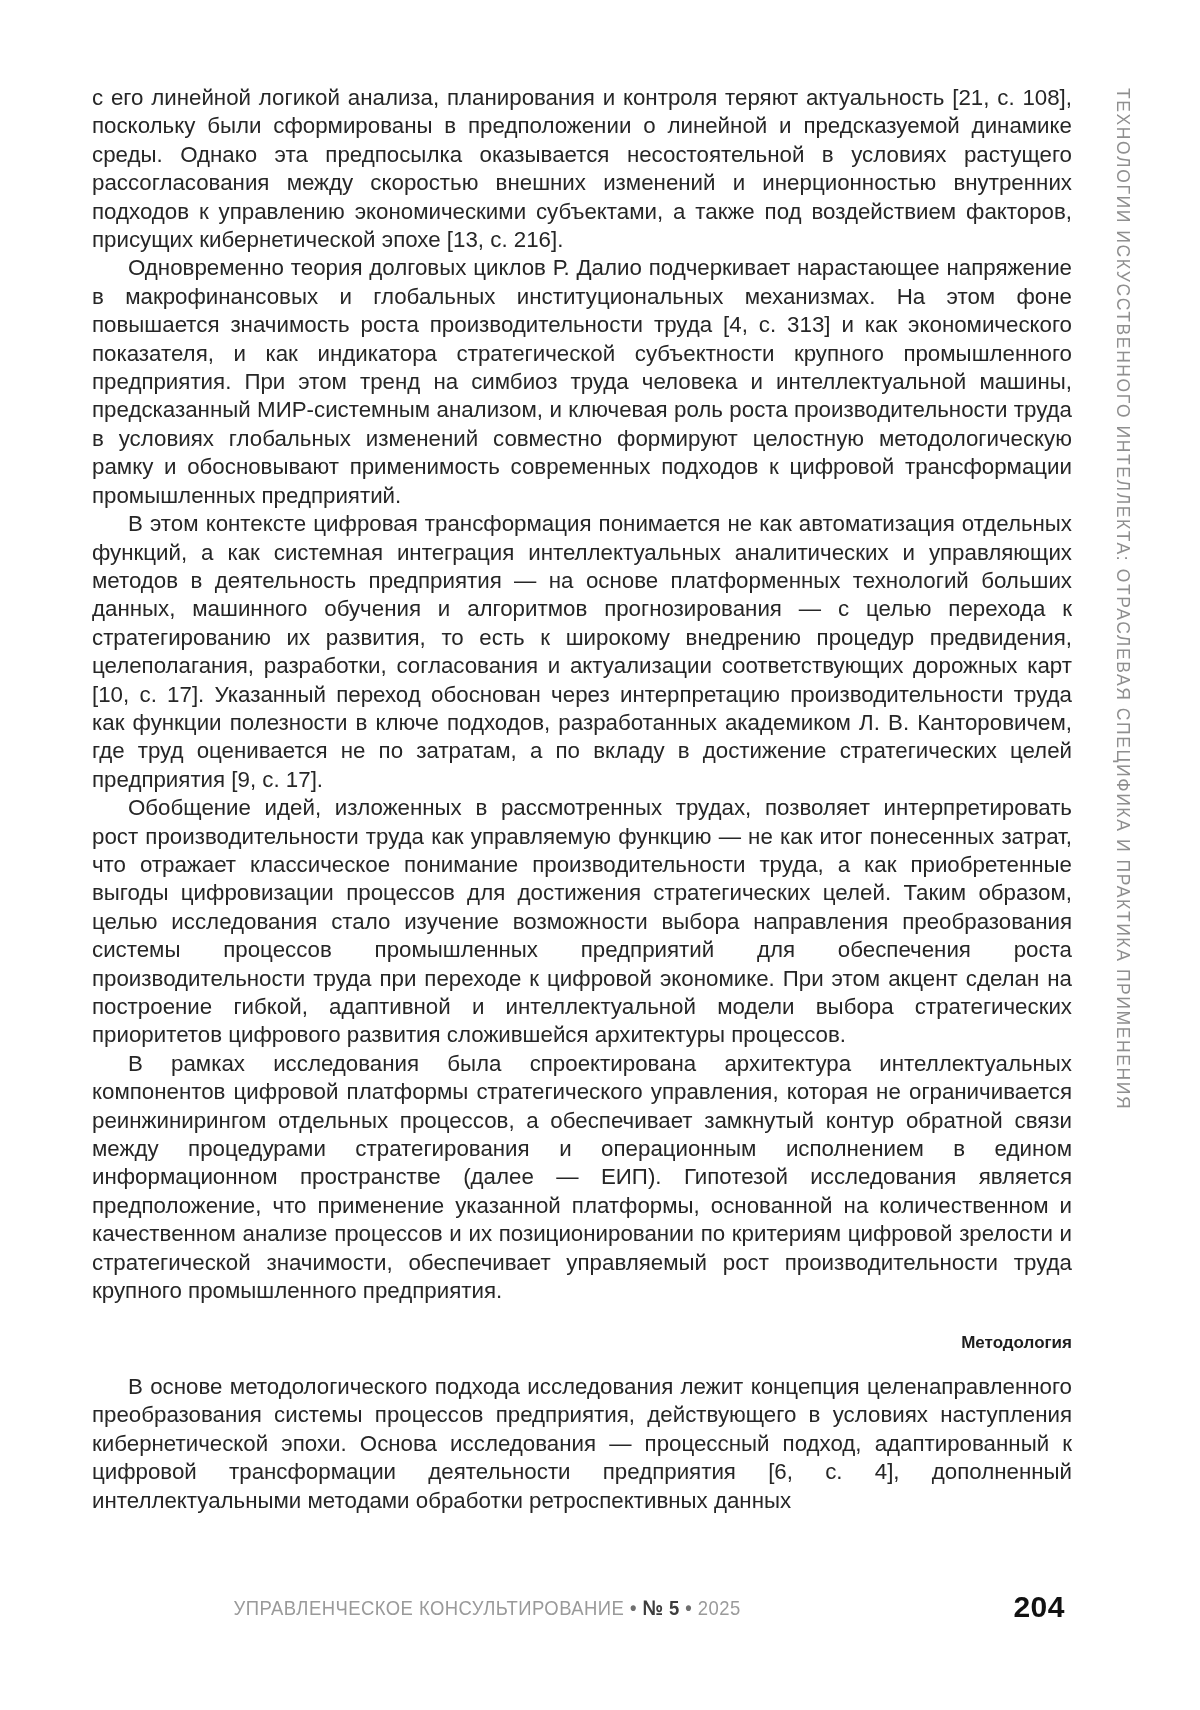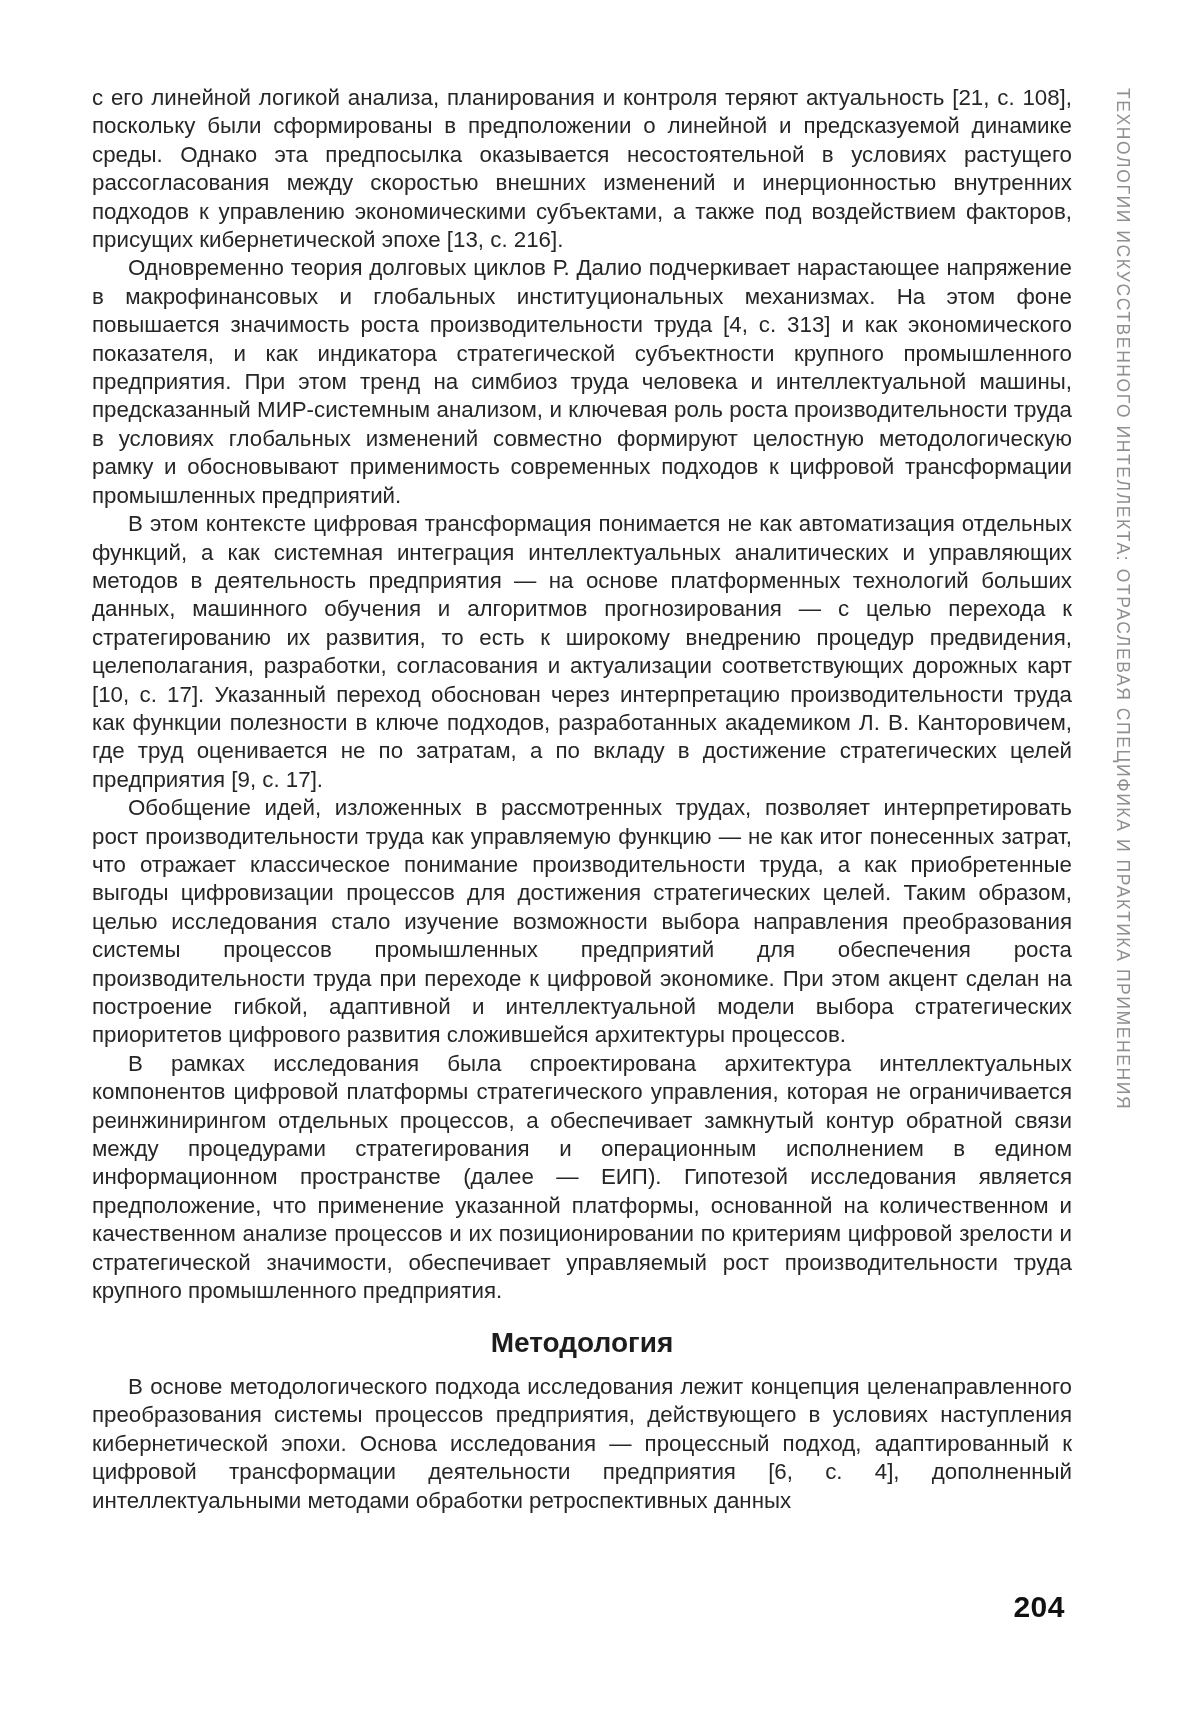--- a/index.html
+++ b/index.html
@@ -18,26 +18,26 @@
     top: 84px;
     width: 980px;
     color: #262626;
     font-size: 22.3px;
     line-height: 28.4px;
     text-align: justify;
   }
   .article p { text-indent: 36px; }
   .article p.no-indent { text-indent: 0; }
   .article h2 {
-    font-size: 28px;
+    font-size: 17px;
     font-weight: bold;
     color: #1d1d1d;
     margin-top: 24px;
     margin-bottom: 15px;
-    text-align: center;
+    text-align: right;
   }
   .sidebar-vertical {
     position: absolute;
     left: 1112px;
     top: 88px;
     height: 1160px;
     writing-mode: vertical-rl;
     text-orientation: mixed;
     font-size: 17.5px;
     letter-spacing: 1.6px;
@@ -85,16 +85,25 @@
     <p>Одновременно теория долговых циклов Р. Далио подчеркивает нарастающее напряжение в макрофинансовых и глобальных институциональных механизмах. На этом фоне повышается значимость роста производительности труда [4, с. 313] и как экономического показателя, и как индикатора стратегической субъектности крупного промышленного предприятия. При этом тренд на симбиоз труда человека и интеллектуальной машины, предсказанный МИР-системным анализом, и ключевая роль роста производительности труда в условиях глобальных изменений совместно формируют целостную методологическую рамку и обосновывают применимость современных подходов к цифровой трансформации промышленных предприятий.</p>
     <p>В этом контексте цифровая трансформация понимается не как автоматизация отдельных функций, а как системная интеграция интеллектуальных аналитических и управляющих методов в деятельность предприятия — на основе платформенных технологий больших данных, машинного обучения и алгоритмов прогнозирования — с целью перехода к стратегированию их развития, то есть к широкому внедрению процедур предвидения, целеполагания, разработки, согласования и актуализации соответствующих дорожных карт [10, с. 17]. Указанный переход обоснован через интерпретацию производительности труда как функции полезности в ключе подходов, разработанных академиком Л. В. Канторовичем, где труд оценивается не по затратам, а по вкладу в достижение стратегических целей предприятия [9, с. 17].</p>
     <p>Обобщение идей, изложенных в рассмотренных трудах, позволяет интерпретировать рост производительности труда как управляемую функцию — не как итог понесенных затрат, что отражает классическое понимание производительности труда, а как приобретенные выгоды цифровизации процессов для достижения стратегических целей. Таким образом, целью исследования стало изучение возможности выбора направления преобразования системы процессов промышленных предприятий для обеспечения роста производительности труда при переходе к цифровой экономике. При этом акцент сделан на построение гибкой, адаптивной и интеллектуальной модели выбора стратегических приоритетов цифрового развития сложившейся архитектуры процессов.</p>
     <p>В рамках исследования была спроектирована архитектура интеллектуальных компонентов цифровой платформы стратегического управления, которая не ограничивается реинжинирингом отдельных процессов, а обеспечивает замкнутый контур обратной связи между процедурами стратегирования и операционным исполнением в едином информационном пространстве (далее — ЕИП). Гипотезой исследования является предположение, что применение указанной платформы, основанной на количественном и качественном анализе процессов и их позиционировании по критериям цифровой зрелости и стратегической значимости, обеспечивает управляемый рост производительности труда крупного промышленного предприятия.</p>
     <h2>Методология</h2>
     <p>В основе методологического подхода исследования лежит концепция целенаправленного преобразования системы процессов предприятия, действующего в условиях наступления кибернетической эпохи. Основа исследования — процессный подход, адаптированный к цифровой трансформации деятельности предприятия [6, с. 4], дополненный интеллектуальными методами обработки ретроспективных данных</p>
   </div>
 
   <div class="sidebar-vertical">ТЕХНОЛОГИИ ИСКУССТВЕННОГО ИНТЕЛЛЕКТА: ОТРАСЛЕВАЯ СПЕЦИФИКА И ПРАКТИКА ПРИМЕНЕНИЯ</div>
 
+  <div class="footer-line">
+    <span class="inner">
+      <span>УПРАВЛЕНЧЕСКОЕ КОНСУЛЬТИРОВАНИЕ</span>
+      <span class="footer-sep">•</span>
+      <span class="footer-issue">№ 5</span>
+      <span class="footer-sep">•</span>
+      <span>2025</span>
+    </span>
+  </div>
 
   <div class="page-number">204</div>
 
 </div>
 
 </body></html>

